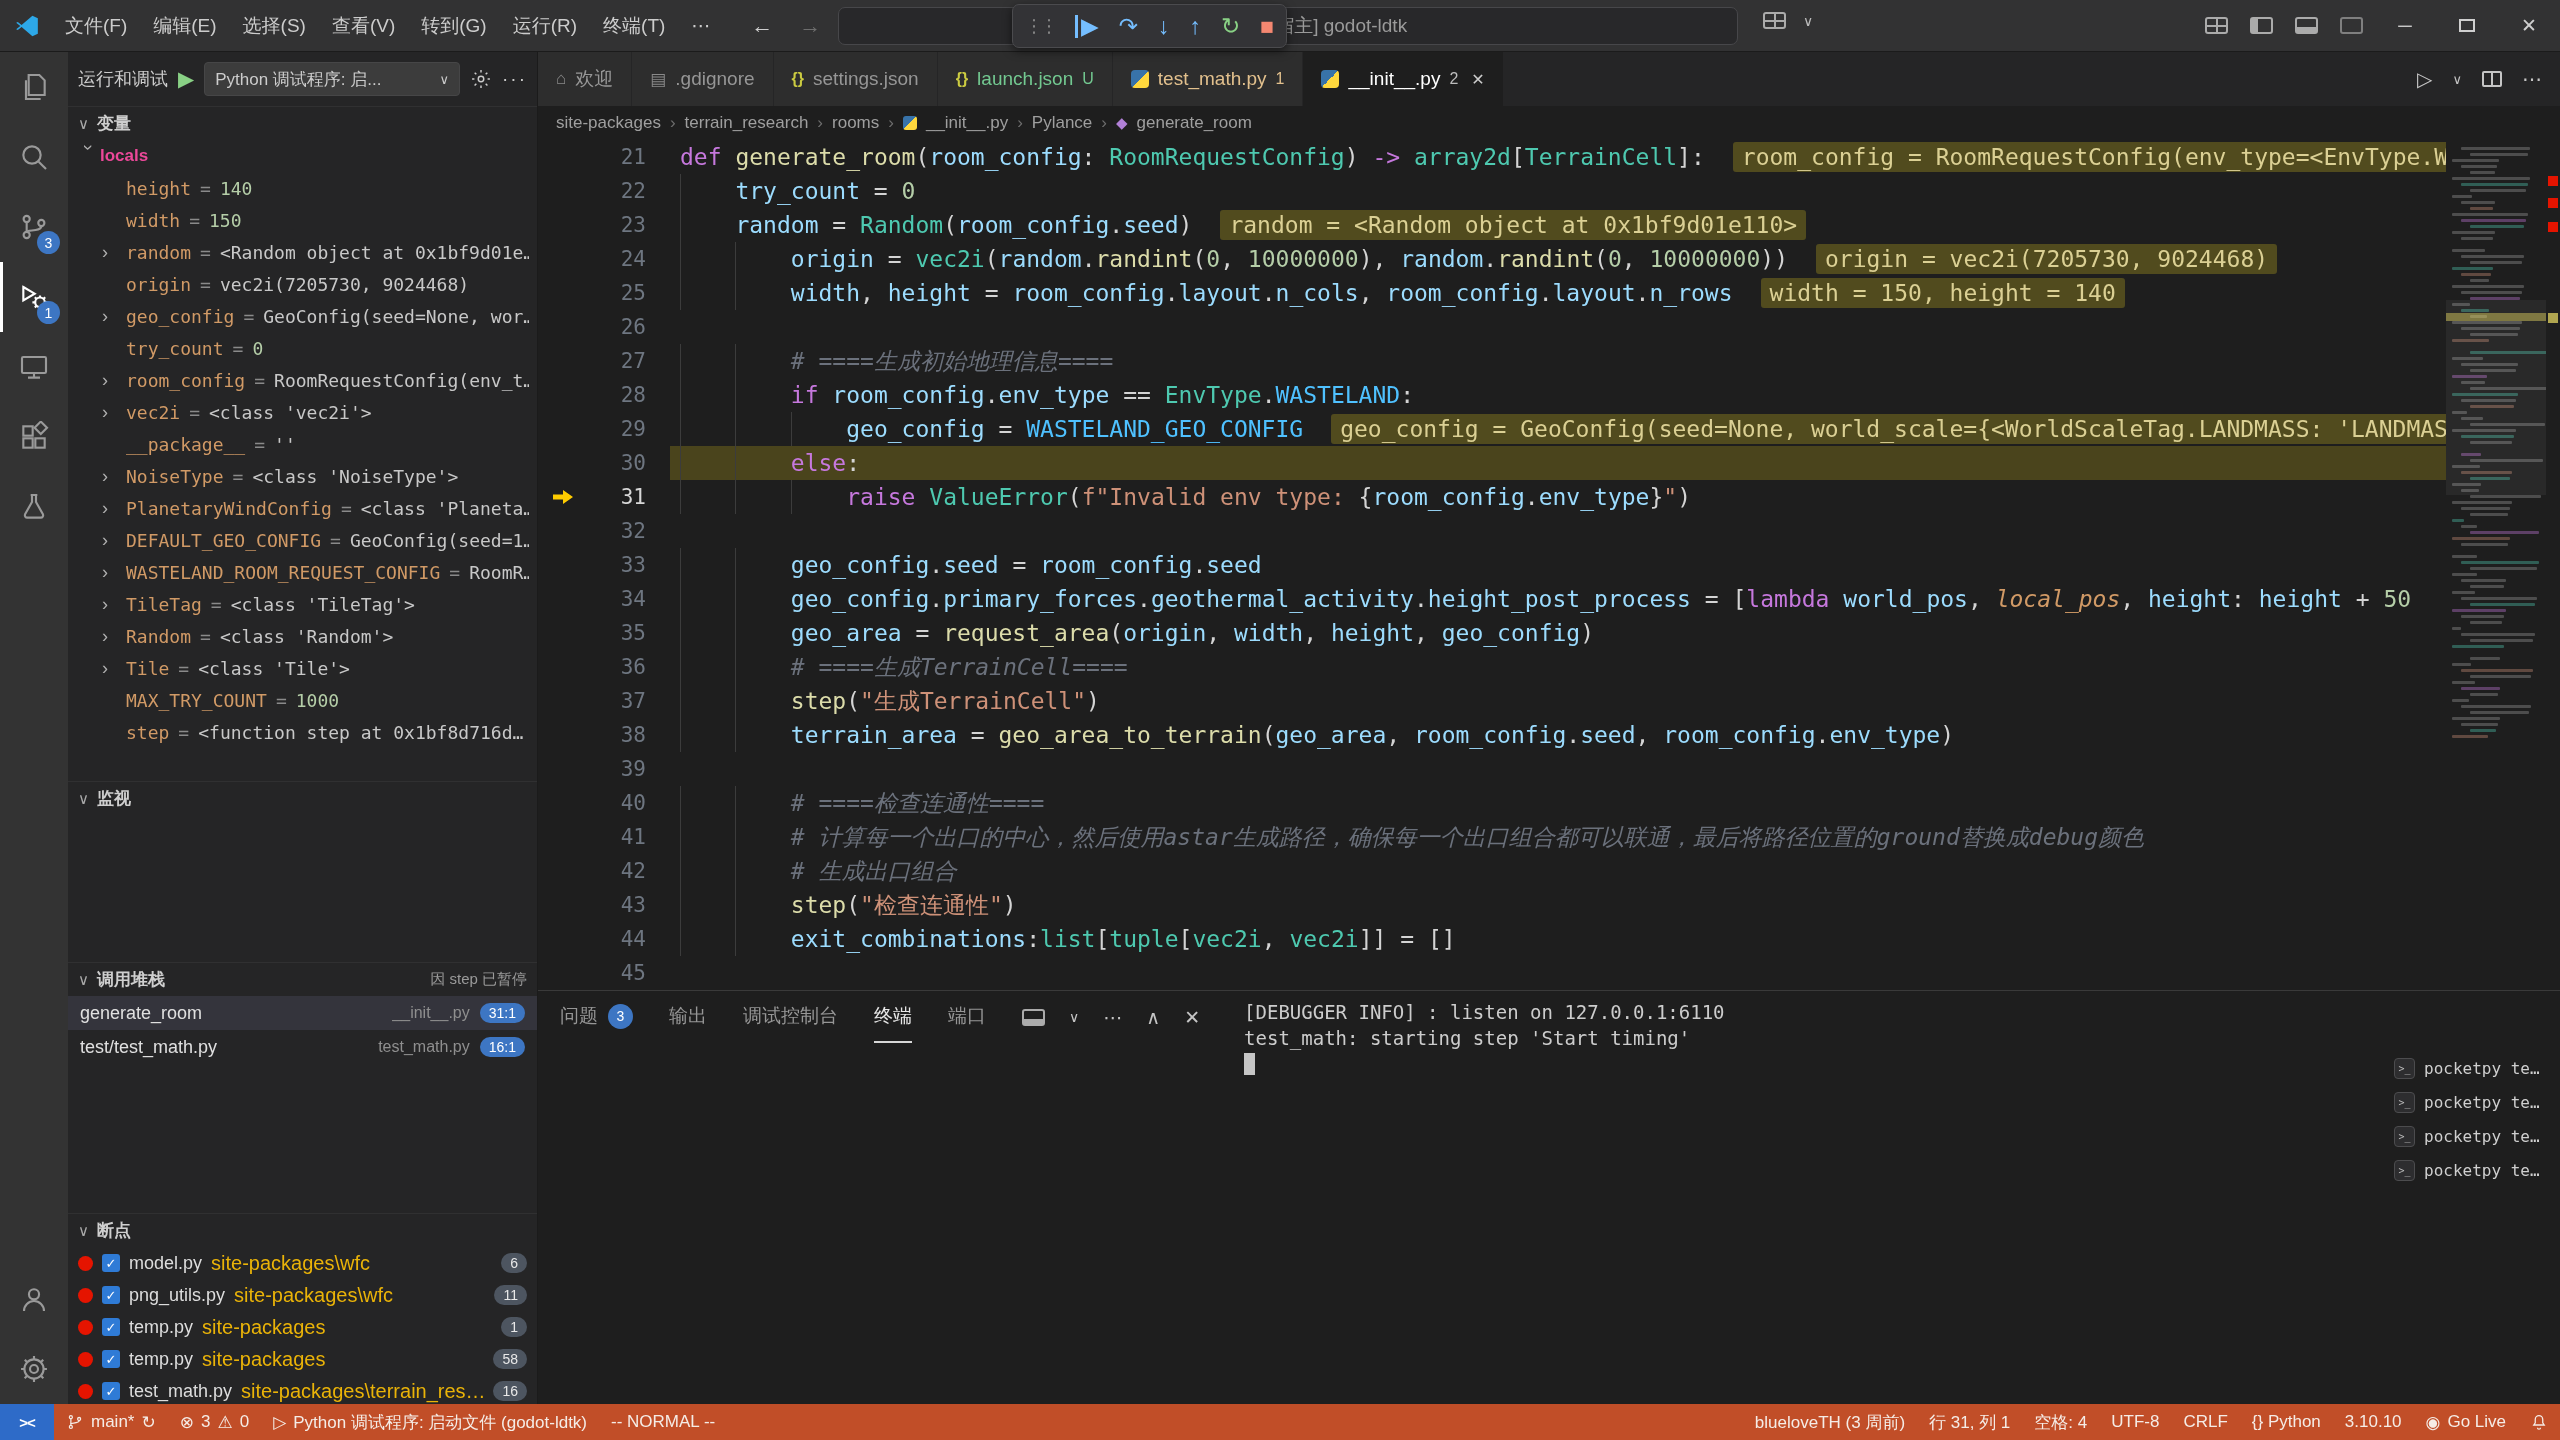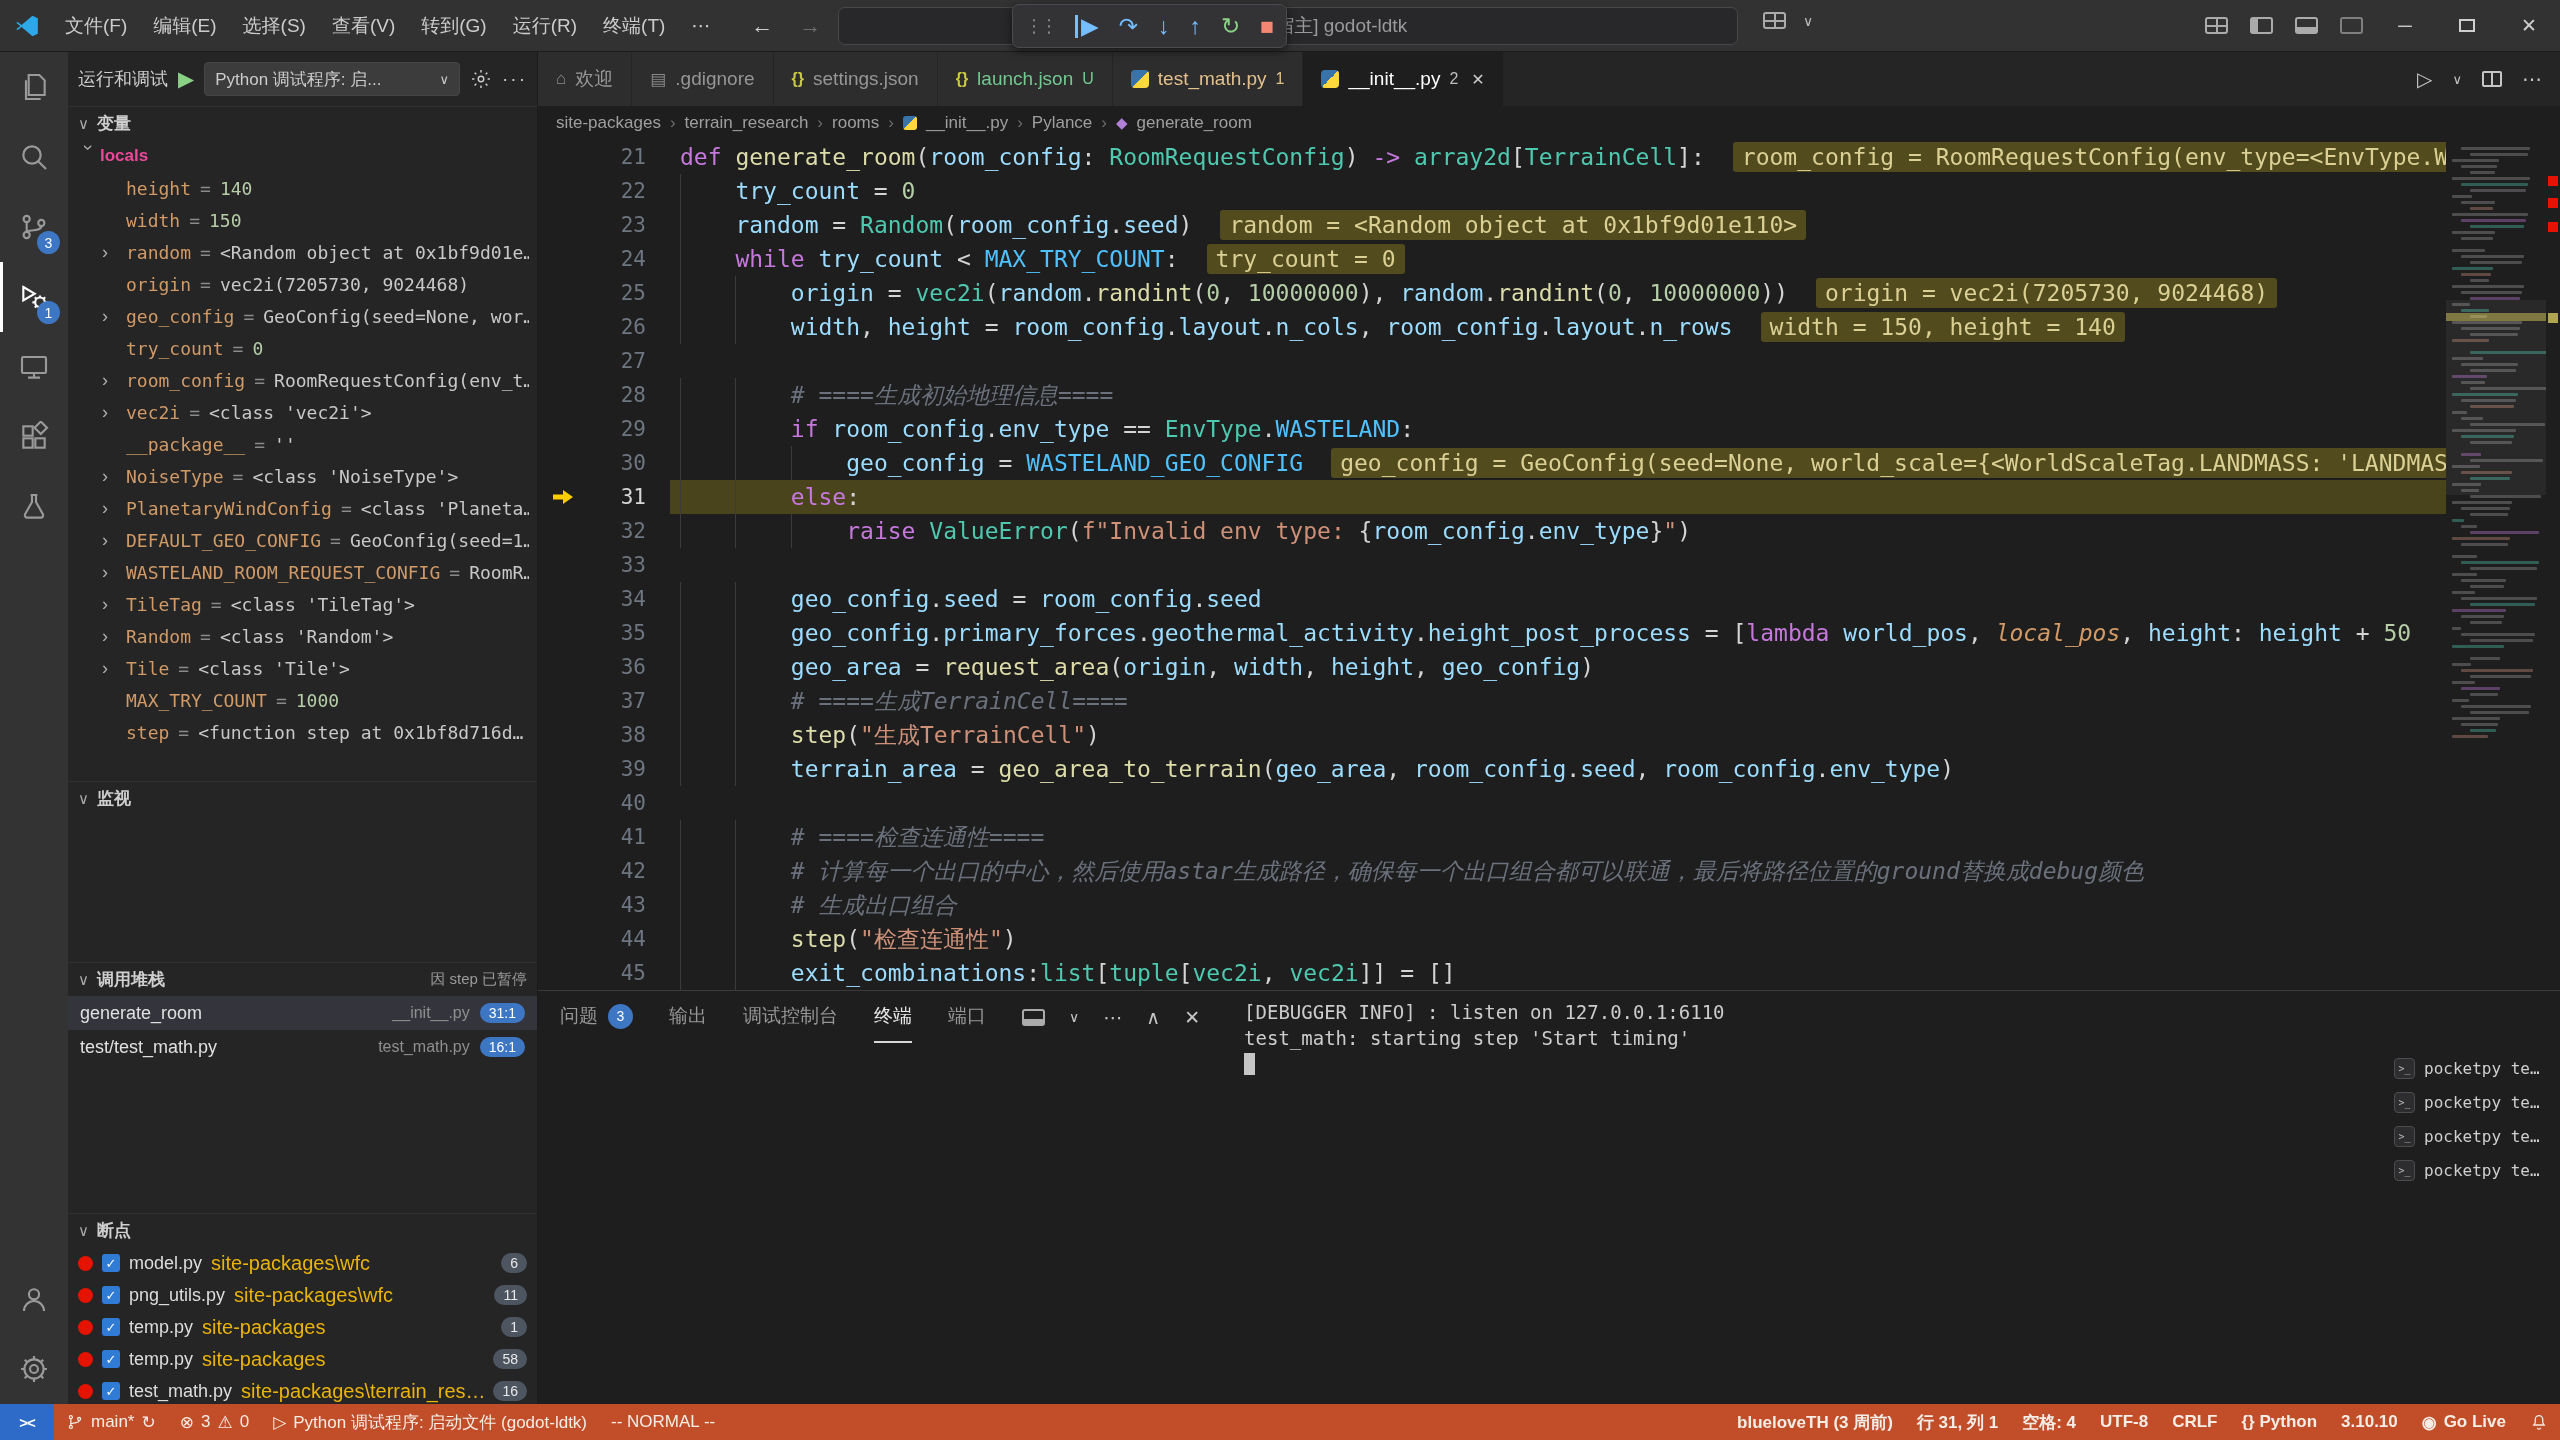--- a/index.html
+++ b/index.html
@@ -138,21 +138,21 @@
   .tt-plain{color:#cccccc;} .tt-cmd{color:#e5c07b;} .tt-dim{color:#9da5b4;}
   .term-cursor{display:inline-block;width:11px;height:22px;background:#c6c6c6;vertical-align:-4px;}
   .term-list{position:absolute;right:12px;top:60px;width:158px;display:flex;flex-direction:column;}
   .term-item{height:34px;display:flex;align-items:center;gap:9px;color:#cfcfcf;font-size:16px;padding:0 4px;white-space:nowrap;overflow:hidden;}
   .term-item-icon{width:21px;height:21px;border-radius:4px;background:#2d2d2f;border:1px solid #4c4c4e;color:#bbb;font-size:10px;display:flex;align-items:center;justify-content:center;flex:none;font-family:"DejaVu Sans Mono",monospace;}
 
   
   .statusbar{position:absolute;left:0;right:0;bottom:0;height:36px;background:#c14e28;display:flex;align-items:center;color:#f5ece6;font-size:17px;}
   .sb-remote{width:54px;height:36px;background:#2e6bc8;color:#fff;display:flex;align-items:center;justify-content:center;font-weight:bold;font-size:15px;letter-spacing:-1px;flex:none;}
   .sb-item{display:flex;align-items:center;gap:7px;padding:0 12px;height:100%;white-space:nowrap;}
-  .sb-right{margin-left:auto;display:flex;align-items:flex-start;height:100%;font-weight:bold;}
+  .sb-right{margin-left:auto;display:flex;align-items:flex-start;height:100%;}
   .sb-ico{font-size:17px;line-height:1;}
   .sb-svg{width:18px;height:18px;stroke:#f5ece6;fill:none;stroke-width:1.7;}
 </style>
 </head>
 <body>
 
 <div class="app">
 
   <div class="titlebar">
     <span class="logo">
@@ -632,21 +632,20 @@
             </div>
             <div class="gutter-line">
               <span class="glyph"></span>
               <span class="lno">45</span>
             </div>
           </div>
         <div class="code-area">
             <div class="code-line"><span style="display: inline-block; width: 0px;"></span><span class="tk-kw">def</span><span class="tk-txt"> </span><span class="tk-fn">generate_room</span><span class="tk-pun">(</span><span class="tk-var">room_config</span><span class="tk-pun">: </span><span class="tk-cls">RoomRequestConfig</span><span class="tk-pun">) </span><span class="tk-kw">-&gt;</span><span class="tk-txt"> </span><span class="tk-cls">array2d</span><span class="tk-pun">[</span><span class="tk-cls">TerrainCell</span><span class="tk-pun">]:</span><span class="inline-hint">room_config = RoomRequestConfig(env_type=&lt;EnvType.W</span></div>
             <div class="code-line"><span class="iguide" style="left: 10px;"></span><span style="display: inline-block; width: 55.4px;"></span><span class="tk-var">try_count</span><span class="tk-op"> = </span><span class="tk-num">0</span></div>
             <div class="code-line"><span class="iguide" style="left: 10px;"></span><span style="display: inline-block; width: 55.4px;"></span><span class="tk-var">random</span><span class="tk-op"> = </span><span class="tk-cls">Random</span><span class="tk-pun">(</span><span class="tk-var">room_config</span><span class="tk-pun">.</span><span class="tk-var">seed</span><span class="tk-pun">)</span><span class="inline-hint">random = &lt;Random object at 0x1bf9d01e110&gt;</span></div>
-            <div class="code-line"><span class="iguide" style="left: 10px;"></span><span style="display: inline-block; width: 55.4px;"></span><span class="tk-kw">while</span><span class="tk-txt"> </span><span class="tk-var">try_count</span><span class="tk-op"> &lt; </span><span class="tk-const">MAX_TRY_COUNT</span><span class="tk-pun">:</span><span class="inline-hint">try_count = 0</span></div>
             <div class="code-line"><span class="iguide" style="left: 10px;"></span><span class="iguide" style="left: 65.4px;"></span><span style="display: inline-block; width: 110.8px;"></span><span class="tk-var">origin</span><span class="tk-op"> = </span><span class="tk-cls">vec2i</span><span class="tk-pun">(</span><span class="tk-var">random</span><span class="tk-pun">.</span><span class="tk-fn">randint</span><span class="tk-pun">(</span><span class="tk-num">0</span><span class="tk-pun">, </span><span class="tk-num">10000000</span><span class="tk-pun">), </span><span class="tk-var">random</span><span class="tk-pun">.</span><span class="tk-fn">randint</span><span class="tk-pun">(</span><span class="tk-num">0</span><span class="tk-pun">, </span><span class="tk-num">10000000</span><span class="tk-pun">))</span><span class="inline-hint">origin = vec2i(7205730, 9024468)</span></div>
             <div class="code-line"><span class="iguide" style="left: 10px;"></span><span class="iguide" style="left: 65.4px;"></span><span style="display: inline-block; width: 110.8px;"></span><span class="tk-var">width</span><span class="tk-pun">, </span><span class="tk-var">height</span><span class="tk-op"> = </span><span class="tk-var">room_config</span><span class="tk-pun">.</span><span class="tk-var">layout</span><span class="tk-pun">.</span><span class="tk-var">n_cols</span><span class="tk-pun">, </span><span class="tk-var">room_config</span><span class="tk-pun">.</span><span class="tk-var">layout</span><span class="tk-pun">.</span><span class="tk-var">n_rows</span><span class="inline-hint">width = 150, height = 140</span></div>
             <div class="code-line"><span style="display: inline-block; width: 0px;"></span></div>
             <div class="code-line"><span class="iguide" style="left: 10px;"></span><span class="iguide" style="left: 65.4px;"></span><span style="display: inline-block; width: 110.8px;"></span><span class="tk-com"># ====生成初始地理信息====</span></div>
             <div class="code-line"><span class="iguide" style="left: 10px;"></span><span class="iguide" style="left: 65.4px;"></span><span style="display: inline-block; width: 110.8px;"></span><span class="tk-kw">if</span><span class="tk-txt"> </span><span class="tk-var">room_config</span><span class="tk-pun">.</span><span class="tk-var">env_type</span><span class="tk-op"> == </span><span class="tk-cls">EnvType</span><span class="tk-pun">.</span><span class="tk-const">WASTELAND</span><span class="tk-pun">:</span></div>
             <div class="code-line"><span class="iguide" style="left: 10px;"></span><span class="iguide" style="left: 65.4px;"></span><span class="iguide" style="left: 120.8px;"></span><span style="display: inline-block; width: 166.2px;"></span><span class="tk-var">geo_config</span><span class="tk-op"> = </span><span class="tk-const">WASTELAND_GEO_CONFIG</span><span class="inline-hint">geo_config = GeoConfig(seed=None, world_scale={&lt;WorldScaleTag.LANDMASS: 'LANDMAS</span></div>
             <div class="code-line cur"><span class="iguide" style="left: 10px;"></span><span class="iguide" style="left: 65.4px;"></span><span style="display: inline-block; width: 110.8px;"></span><span class="tk-kw">else</span><span class="tk-pun">:</span></div>
             <div class="code-line"><span class="iguide" style="left: 10px;"></span><span class="iguide" style="left: 65.4px;"></span><span class="iguide" style="left: 120.8px;"></span><span style="display: inline-block; width: 166.2px;"></span><span class="tk-kw">raise</span><span class="tk-txt"> </span><span class="tk-cls">ValueError</span><span class="tk-pun">(</span><span class="tk-str">f"Invalid env type: </span><span class="tk-pun">{</span><span class="tk-var">room_config</span><span class="tk-pun">.</span><span class="tk-var">env_type</span><span class="tk-pun">}</span><span class="tk-str">"</span><span class="tk-pun">)</span></div>
             <div class="code-line"><span style="display: inline-block; width: 0px;"></span></div>
             <div class="code-line"><span class="iguide" style="left: 10px;"></span><span class="iguide" style="left: 65.4px;"></span><span style="display: inline-block; width: 110.8px;"></span><span class="tk-var">geo_config</span><span class="tk-pun">.</span><span class="tk-var">seed</span><span class="tk-op"> = </span><span class="tk-var">room_config</span><span class="tk-pun">.</span><span class="tk-var">seed</span></div>

